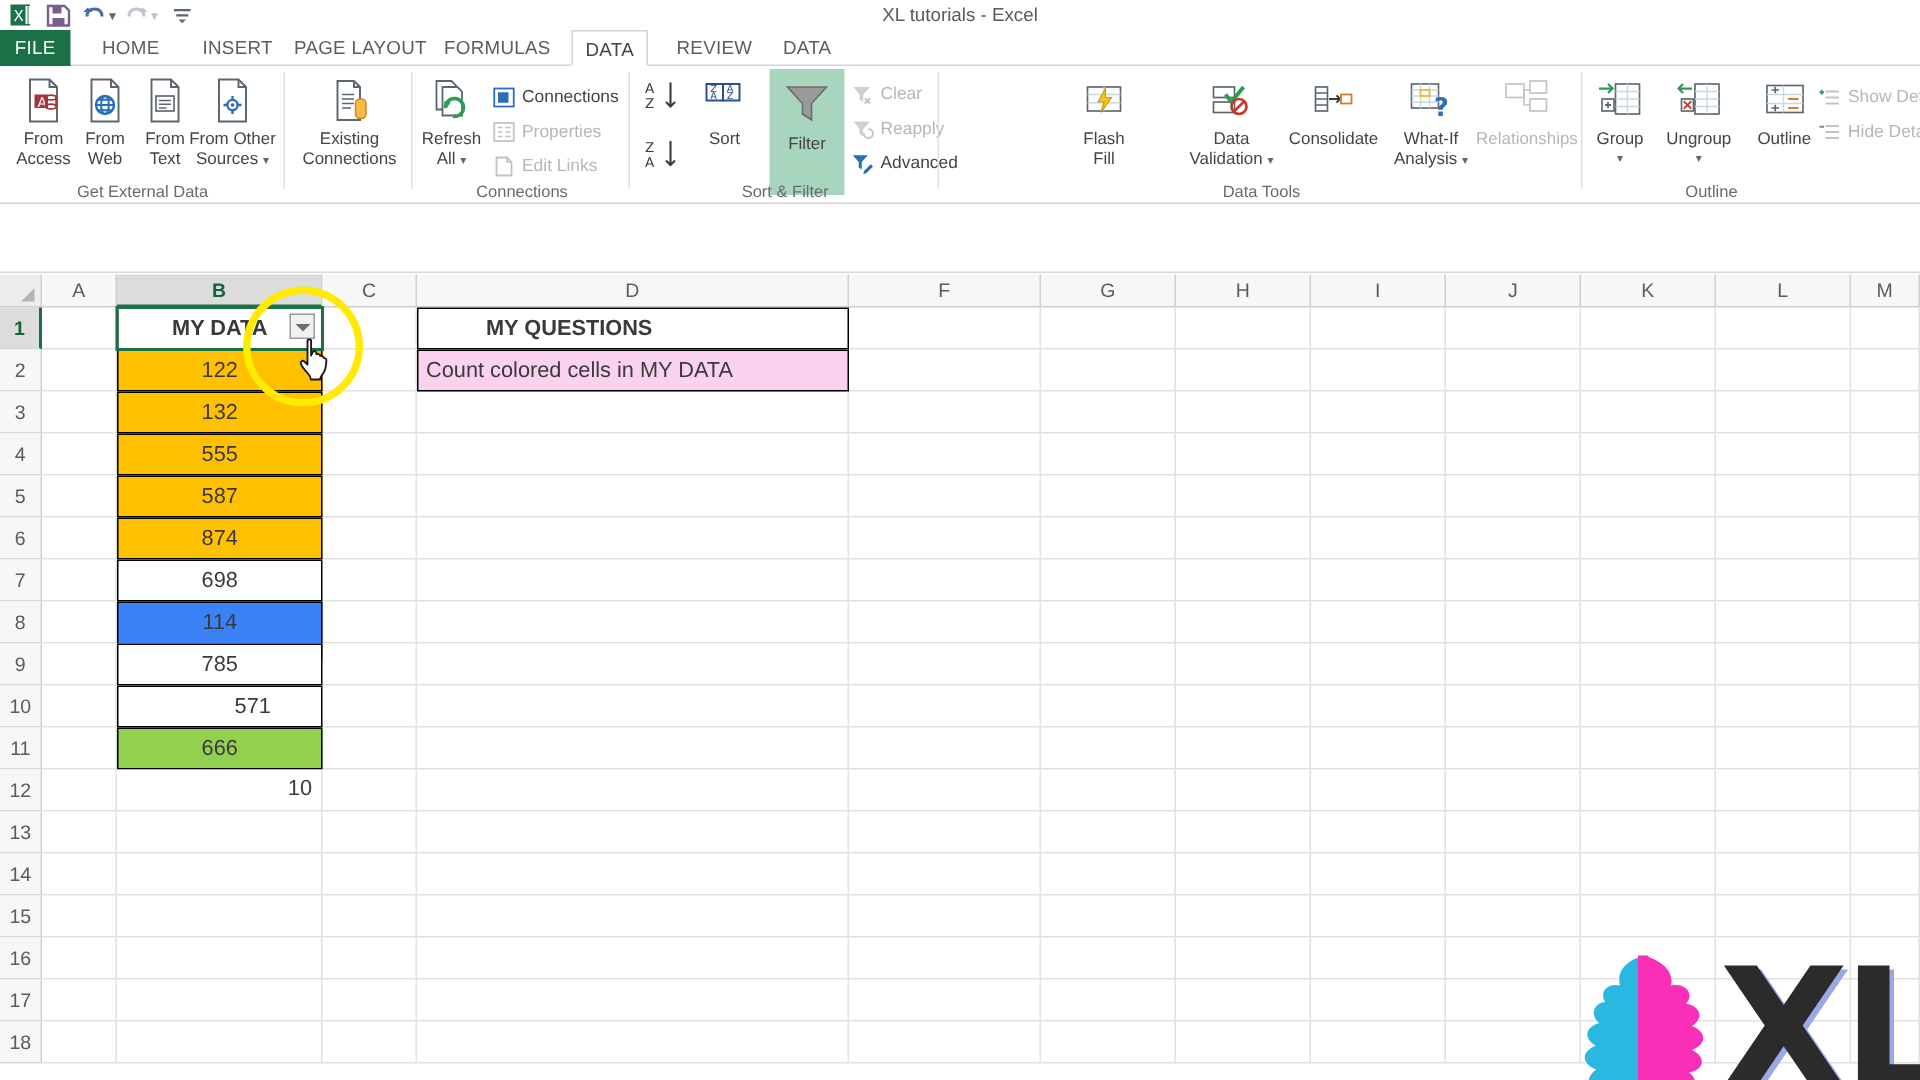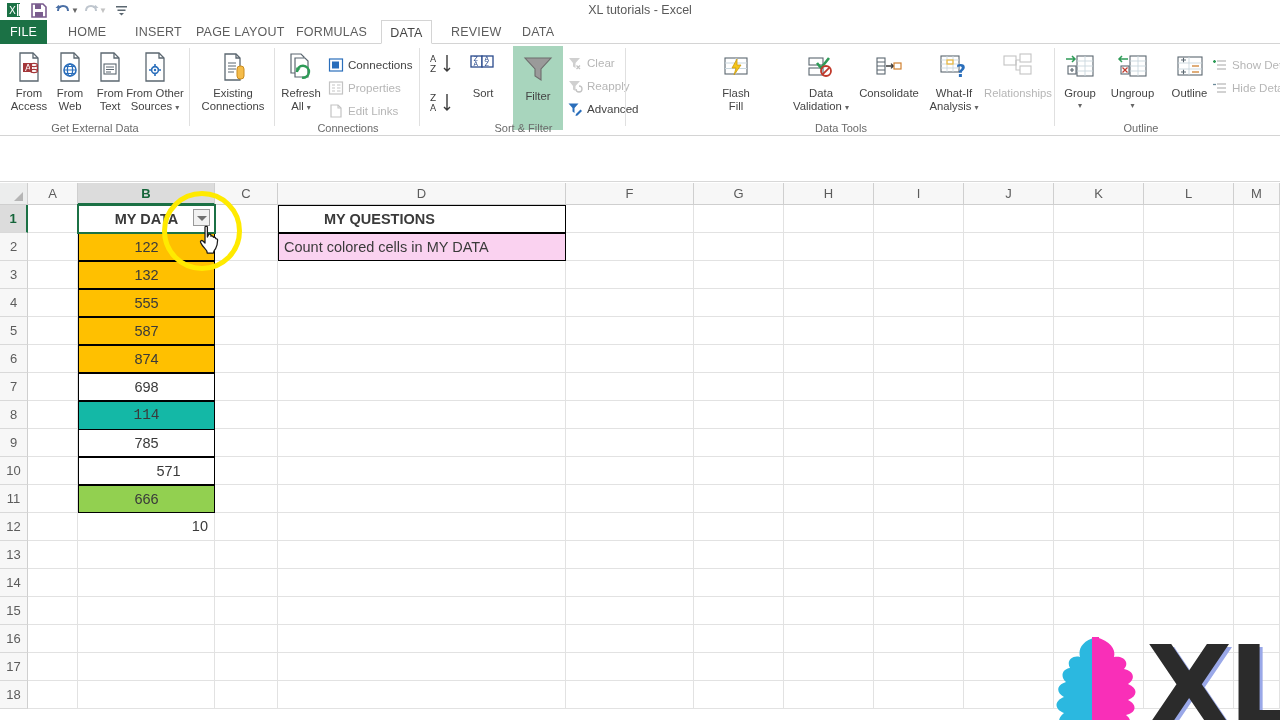--- a/index.html
+++ b/index.html
@@ -799,21 +799,21 @@
       </div>
       <div class="cell c-center brd" style="left: 78px; top: 134px; width: 137px; height: 28px; background: rgb(255, 192, 0); z-index: 2;">
         <span class="txt" style="line-height: 26px;">587</span>
       </div>
       <div class="cell c-center brd" style="left: 78px; top: 162px; width: 137px; height: 28px; background: rgb(255, 192, 0); z-index: 2;">
         <span class="txt" style="line-height: 26px;">874</span>
       </div>
       <div class="cell c-center brd" style="left: 78px; top: 190px; width: 137px; height: 28px; background: rgb(255, 255, 255); z-index: 2;">
         <span class="txt" style="line-height: 26px;">698</span>
       </div>
-      <div class="cell c-center brd" style="left: 78px; top: 218px; width: 137px; height: 38px; background: #14b8a6; z-index: 2; font-family: Liberation Mono, monospace;">
+      <div class="cell c-center brd" style="left: 78px; top: 218px; width: 137px; height: 38px; background: #3b82f6; z-index: 2;">
         <span class="txt" style="line-height: 26px;">114</span>
       </div>
       <div class="cell c-center brd" style="left: 78px; top: 246px; width: 137px; height: 28px; background: rgb(255, 255, 255); z-index: 2;">
         <span class="txt" style="line-height: 26px;">785</span>
       </div>
       <div class="cell c-center brd" style="left: 78px; top: 274px; width: 137px; height: 28px; background: rgb(255, 255, 255); z-index: 2;">
         <span class="txt" style="line-height: 26px; padding-left: 44px;">571</span>
       </div>
       <div class="cell c-center brd" style="left: 78px; top: 302px; width: 137px; height: 28px; background: rgb(146, 208, 80); z-index: 2;">
         <span class="txt" style="line-height: 26px;">666</span>

